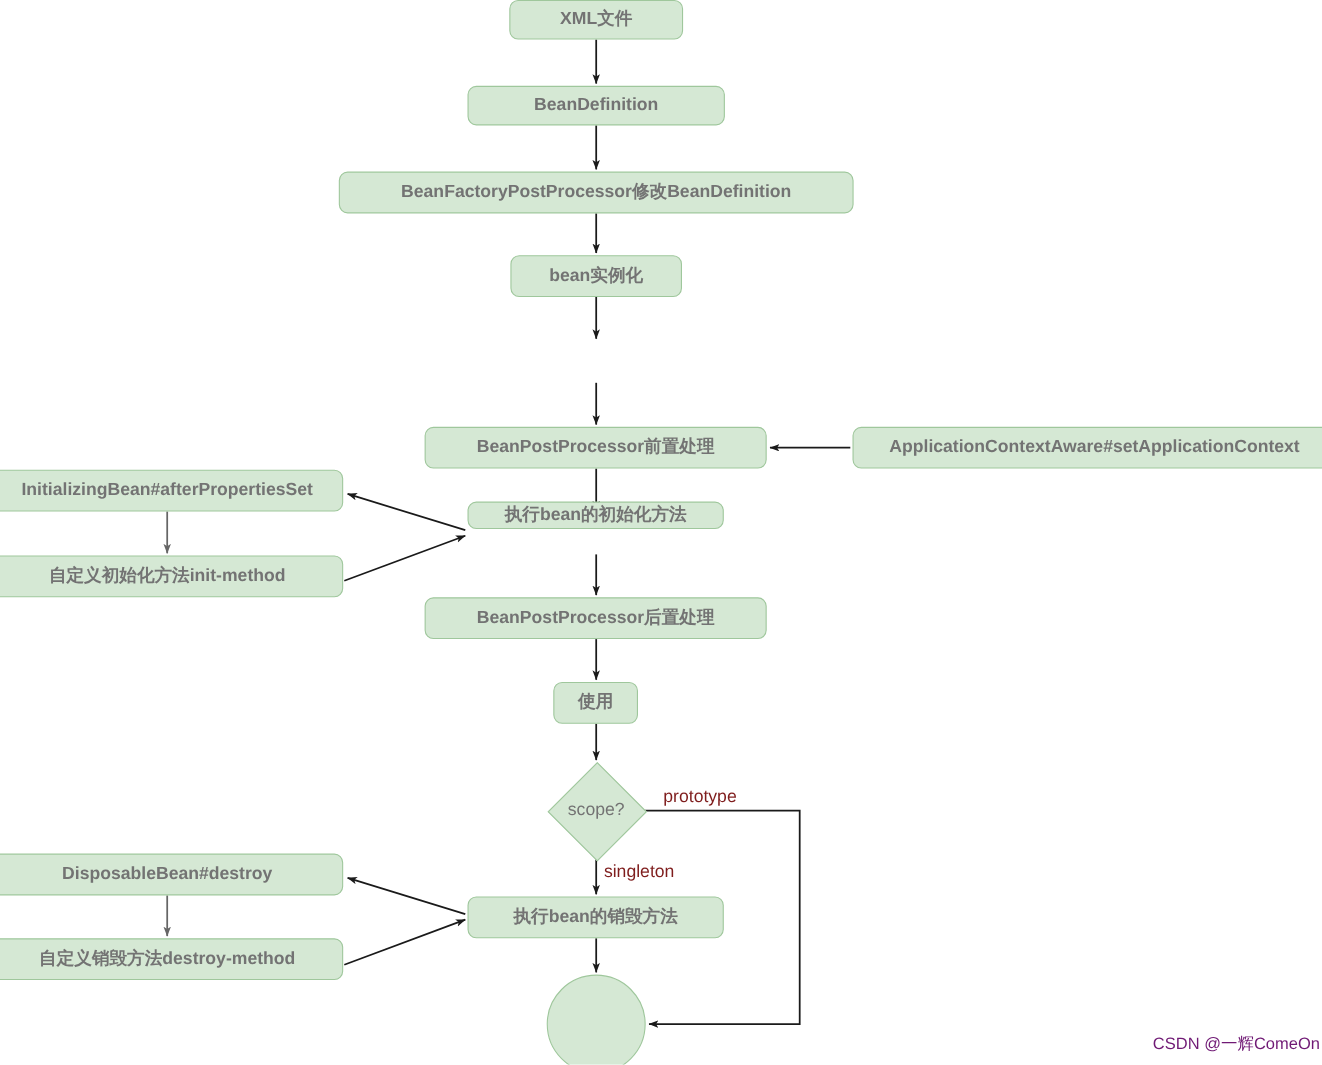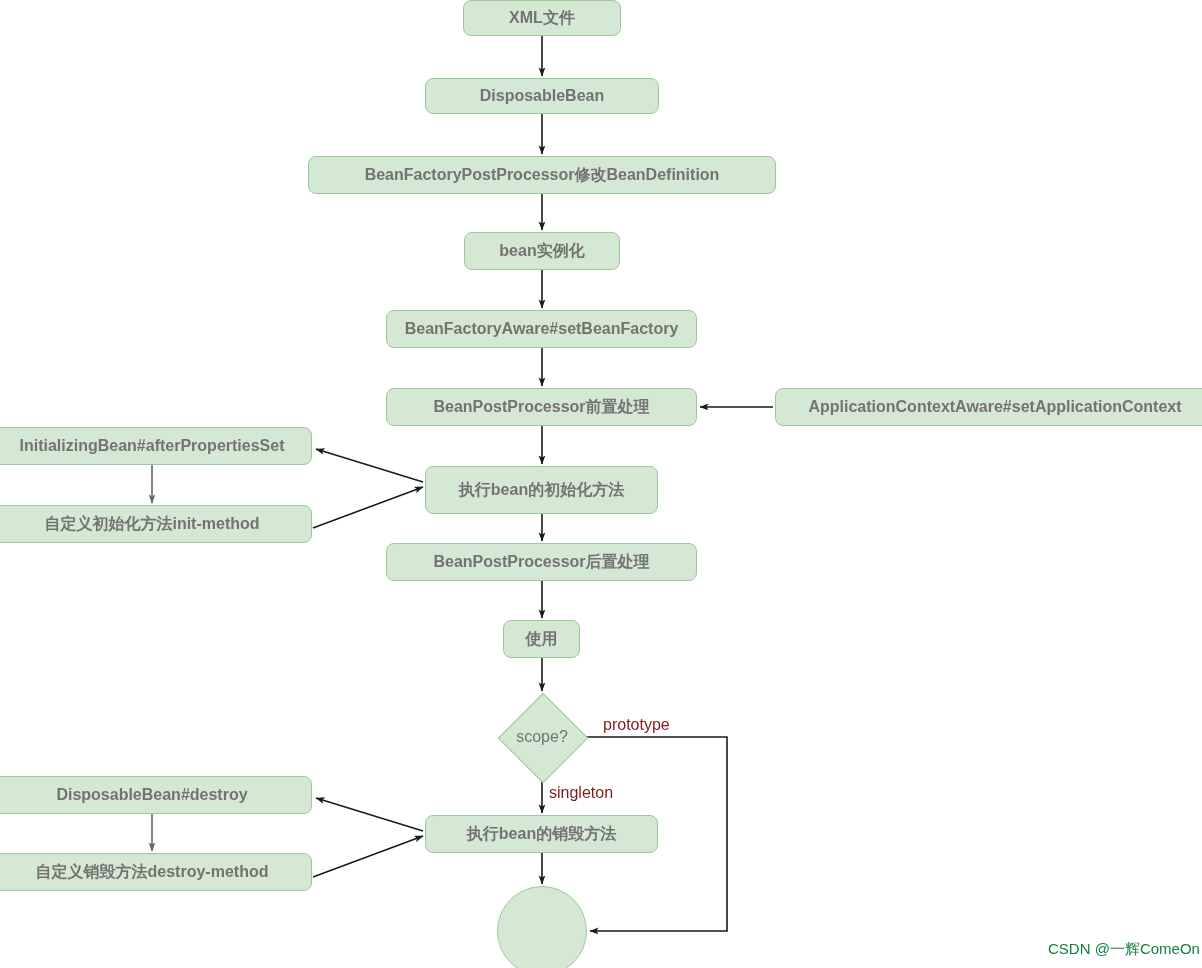--- a/index.html
+++ b/index.html
@@ -78,21 +78,21 @@
     font-size: 16px;
     font-weight: normal;
     color: #7f1d1d;
     white-space: nowrap;
     background: transparent;
   }
   .watermark {
     position: absolute;
     font-family: "Liberation Sans", "DejaVu Sans", sans-serif;
     font-size: 15px;
-    color: #15803d;
+    color: #701a75;
     white-space: nowrap;
   }
 </style>
 </head>
 <body>
 
 <div id="canvas">
 
   <svg id="edges" width="1202" height="968" viewBox="0 0 1202 968" xmlns="http://www.w3.org/2000/svg">
     <defs>
@@ -144,52 +144,49 @@
 
       <line x1="542" y1="853" x2="542" y2="884" marker-end="url(#arrow)"></line>
     </g>
   </svg>
 
   <div class="node" style="left:463px; top:0px; width:158px; height:36px;">
     <span>XML文件</span>
   </div>
 
   <div class="node" style="left:425px; top:78px; width:234px; height:36px;">
-    <span>DisposableBean</span>
+    <span>BeanDefinition</span>
   </div>
 
   <div class="node" style="left:308px; top:156px; width:468px; height:38px;">
     <span>BeanFactoryPostProcessor修改BeanDefinition</span>
   </div>
 
   <div class="node" style="left:464px; top:232px; width:156px; height:38px;">
     <span>bean实例化</span>
   </div>
 
-  <div class="node" style="left:386px; top:310px; width:311px; height:38px;">
-    <span>BeanFactoryAware#setBeanFactory</span>
-  </div>
 
   <div class="node" style="left:386px; top:388px; width:311px; height:38px;">
     <span>BeanPostProcessor前置处理</span>
   </div>
 
   <div class="node" style="left:775px; top:388px; width:440px; height:38px;">
     <span>ApplicationContextAware#setApplicationContext</span>
   </div>
 
   <div class="node" style="left:-8px; top:427px; width:320px; height:38px;">
     <span>InitializingBean#afterPropertiesSet</span>
   </div>
 
   <div class="node" style="left:-8px; top:505px; width:320px; height:38px;">
     <span>自定义初始化方法init-method</span>
   </div>
 
-  <div class="node" style="left:425px; top:466px; width:233px; height:48px;text-align:center;">
+  <div class="node" style="left:425px; top:456px; width:233px; height:25px;text-align:center;">
     <span>执行bean的初始化方法</span>
   </div>
 
   <div class="node" style="left:386px; top:543px; width:311px; height:38px;">
     <span>BeanPostProcessor后置处理</span>
   </div>
 
   <div class="node" style="left:503px; top:620px; width:77px; height:38px;">
     <span>使用</span>
   </div>

